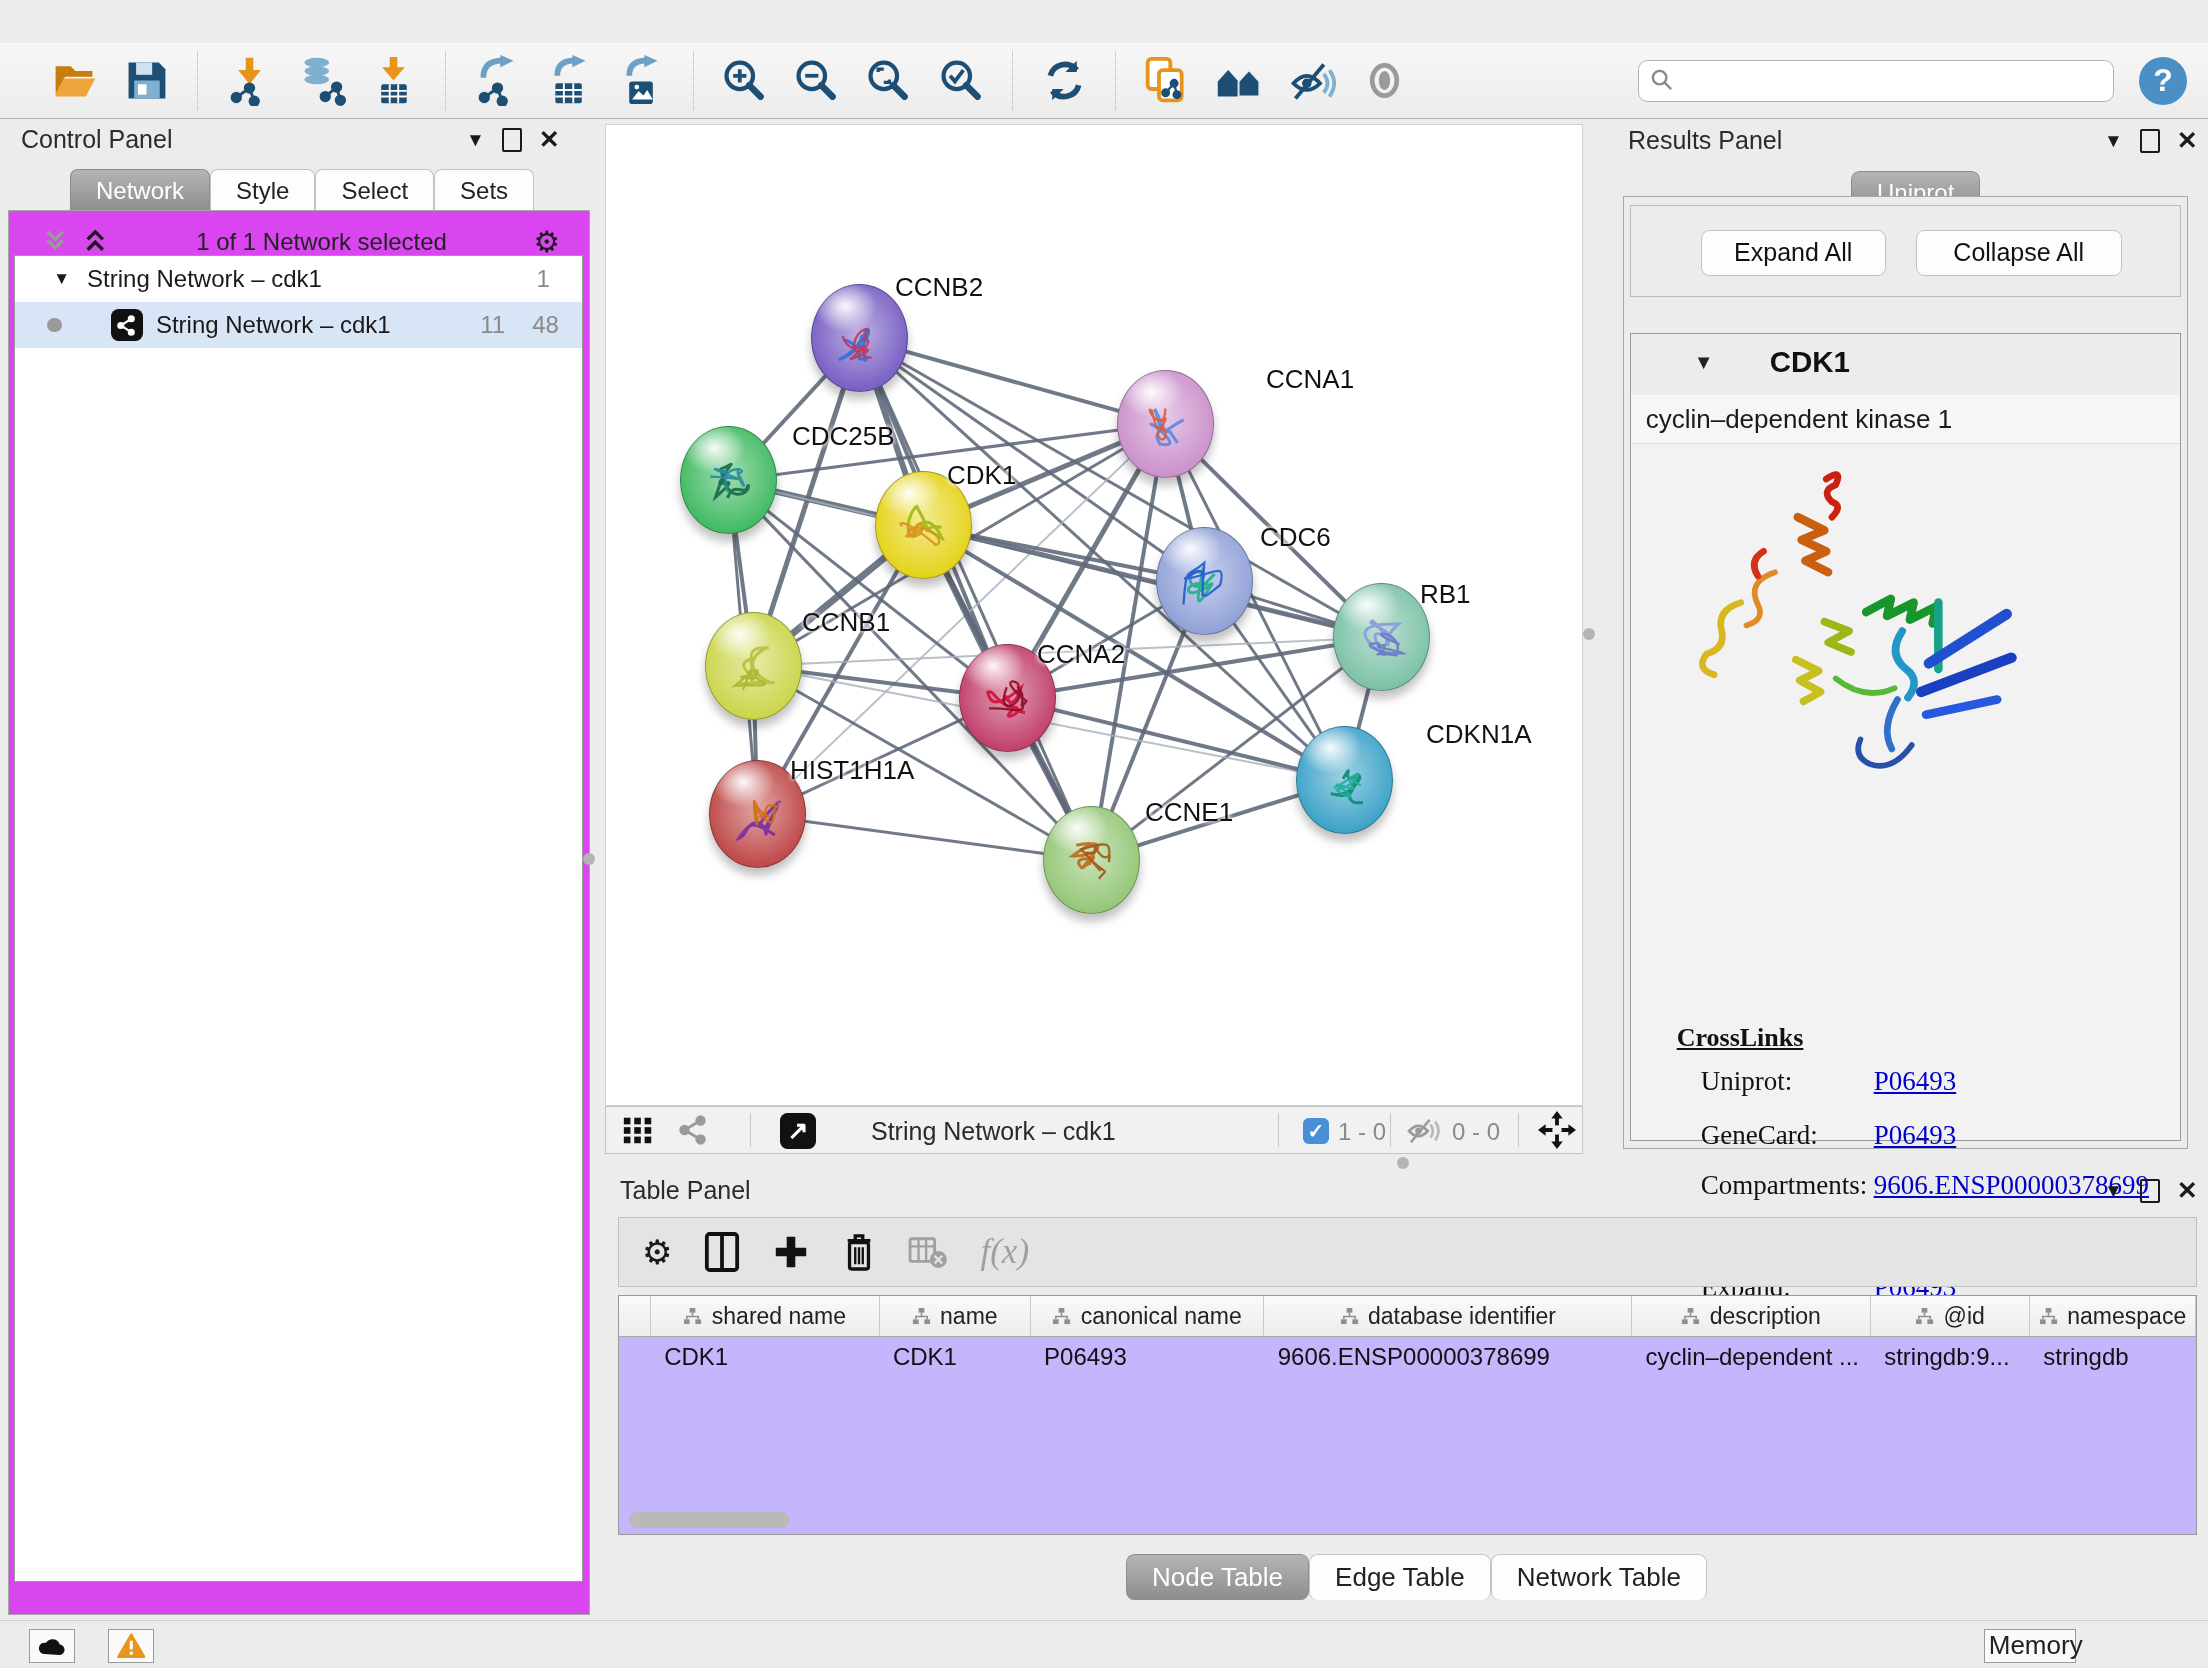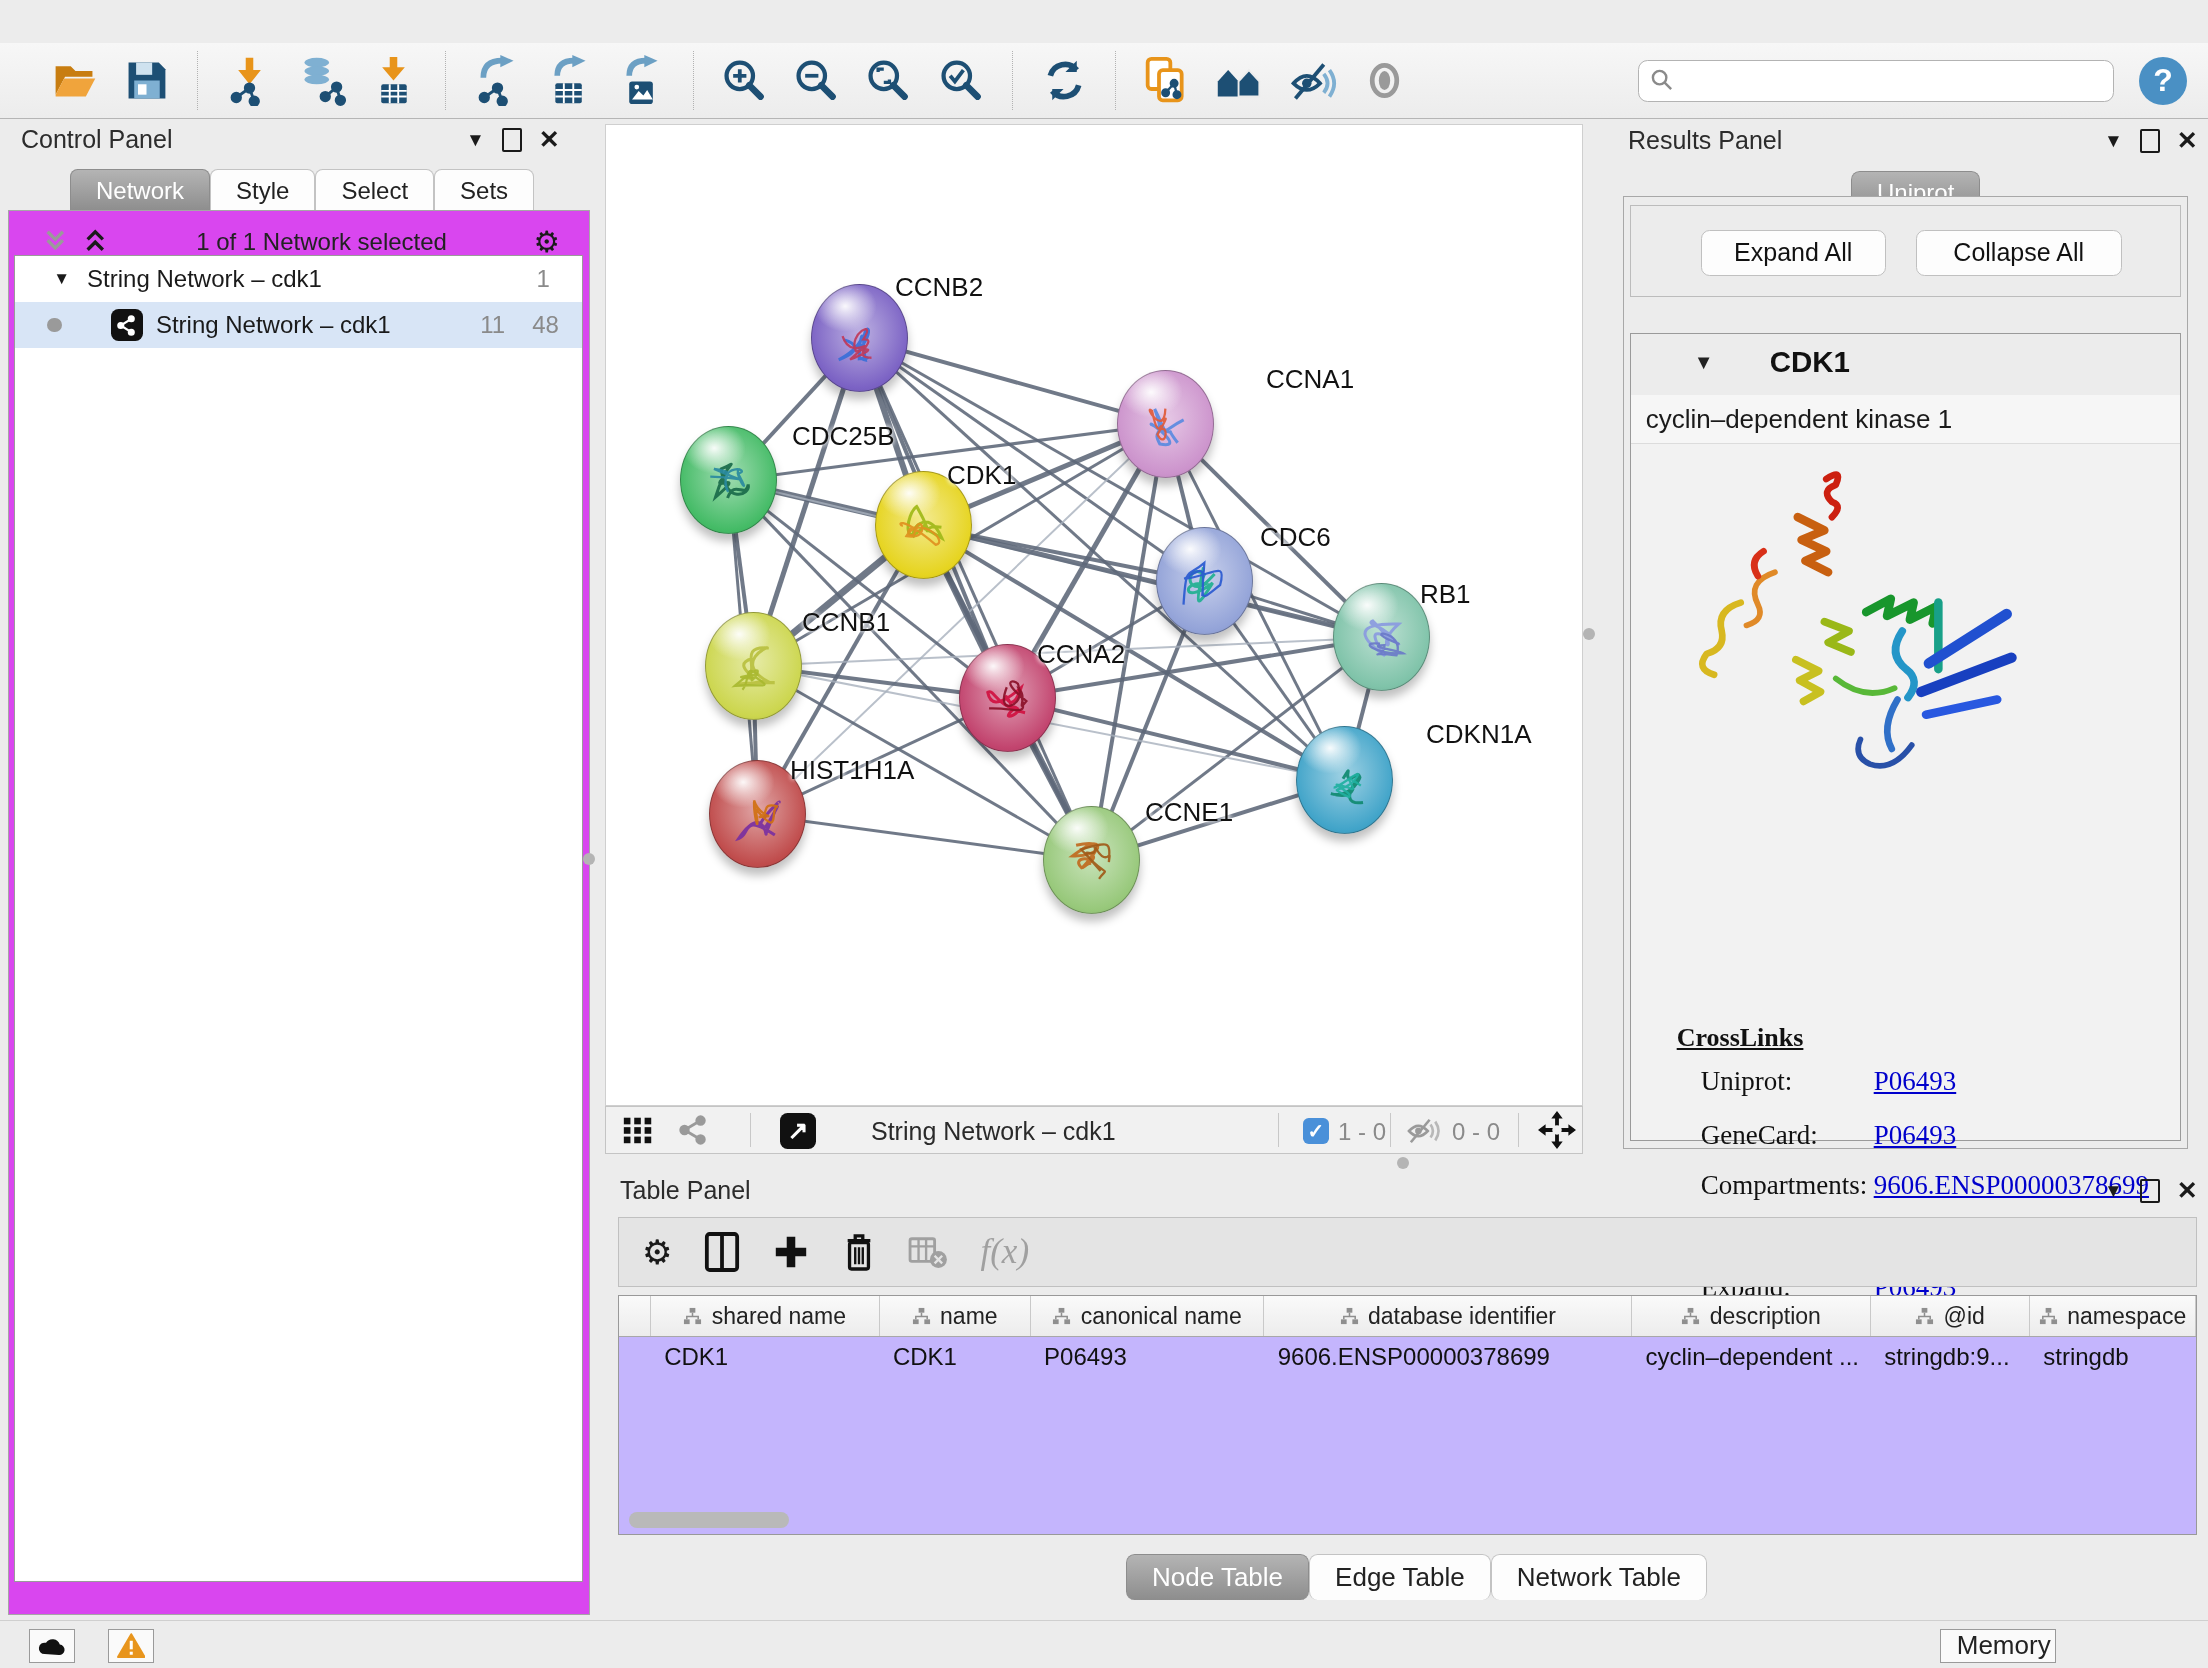--- a/index.html
+++ b/index.html
@@ -695,21 +695,21 @@
           <path d="M8 20 a6 6 0 1 1 1.5-11.8 A8 8 0 0 1 24 10 a5.5 5.5 0 0 1-1 11z" fill="#111"></path>
         </svg>
     </div>
     <div class="sbtn" style="left:108px;width:46px">
       <svg width="28.5" height="26" viewBox="0 0 30 27">
           <path d="M15 1 L29 25 H1 Z" fill="#e8951d" stroke="#e8951d" stroke-linejoin="round" stroke-width="2"></path>
           <rect x="13.4" y="8" width="3.2" height="9" fill="#fff"></rect>
           <rect x="13.4" y="19.5" width="3.2" height="3.2" fill="#fff"></rect>
         </svg>
     </div>
-    <div class="sbtn" style="left:1940px;width:116px;padding:0 26px">
+    <div class="sbtn" style="left:1984px;width:92px;padding:0 26px">
       <span class="memdot"></span>
       <span style="font-size:26px">Memory</span>
     </div>
   </div>
 
   <span class="splitdot" style="left:583px;top:853px"></span>
   <span class="splitdot" style="left:1583px;top:628px"></span>
   <span class="splitdot" style="left:1397px;top:1157px"></span>
 </div>
 

